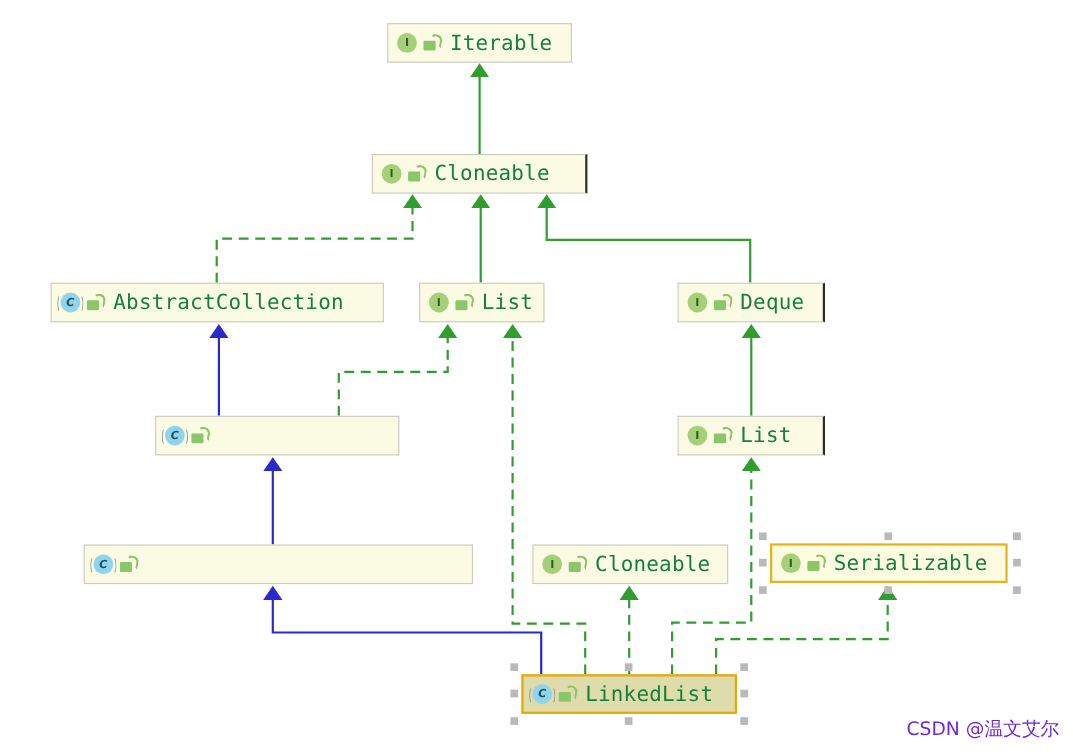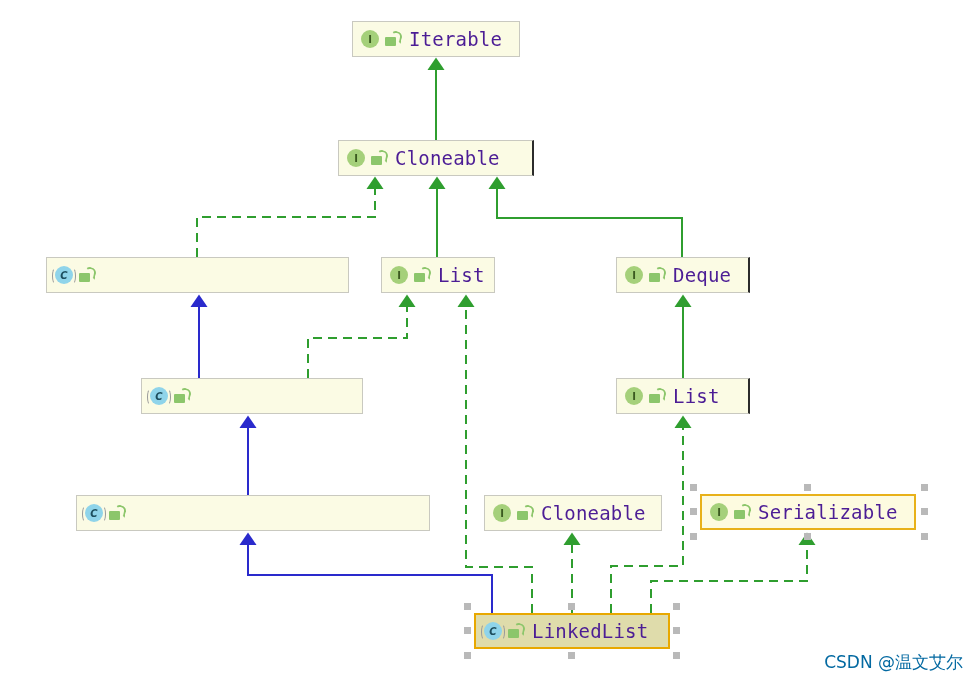--- a/index.html
+++ b/index.html
@@ -47,21 +47,21 @@
     background: #dfdcab;
     border: 2px solid #e8a800;
   }
   .node.selected-light {
     background: #fdfbe0;
     border: 2px solid #e8b11a;
   }
   .node .label {
     font-family: "DejaVu Sans Mono", monospace;
     font-size: 19px;
-    color: #4c1d95;
+    color: #15803d;
     letter-spacing: 0.2px;
     margin-left: 10px;
   }
 
   
   .icon-type {
     position: relative;
     width: 20px;
     height: 20px;
     flex: 0 0 20px;
@@ -141,21 +141,21 @@
     z-index: 9;
   }
 
   
   #watermark {
     position: absolute;
     right: 12px;
     bottom: 12px;
     font-family: "DejaVu Sans", sans-serif;
     font-size: 17px;
-    color: #0369a1;
+    color: #6d28d9;
     white-space: nowrap;
     z-index: 20;
   }
 </style>
 </head>
 <body>
 
 <div id="canvas">
 
   <svg id="edges" viewBox="0 0 975 686" xmlns="http://www.w3.org/2000/svg">
@@ -244,20 +244,21 @@
   </div>
 
   <div class="node" style="left:46px; top:257px; width:303px;">
     <span class="icon-type abstract">
         <span class="disc">C</span>
       </span>
     <span class="icon-lock">
         <span class="shackle"></span>
         <span class="body"></span>
       </span>
+    <span class="label">AbstractCollection</span>
   </div>
 
   <div class="node" style="left:381px; top:257px; width:114px;">
     <span class="icon-type iface">
         <span class="disc">I</span>
       </span>
     <span class="icon-lock">
         <span class="shackle"></span>
         <span class="body"></span>
       </span>

